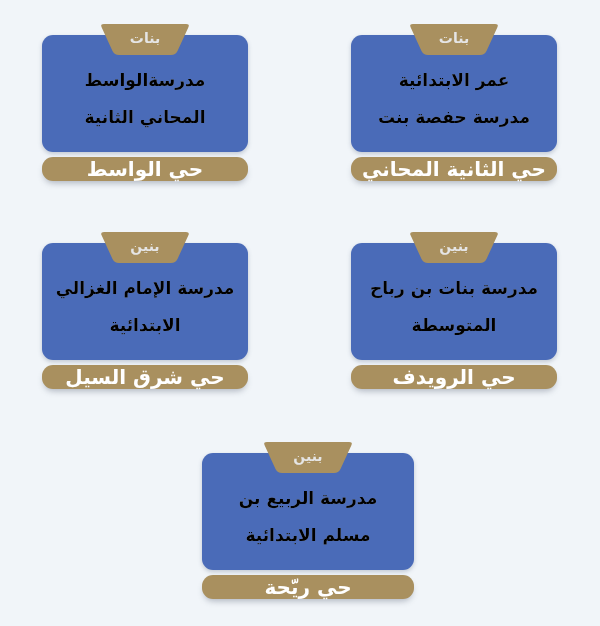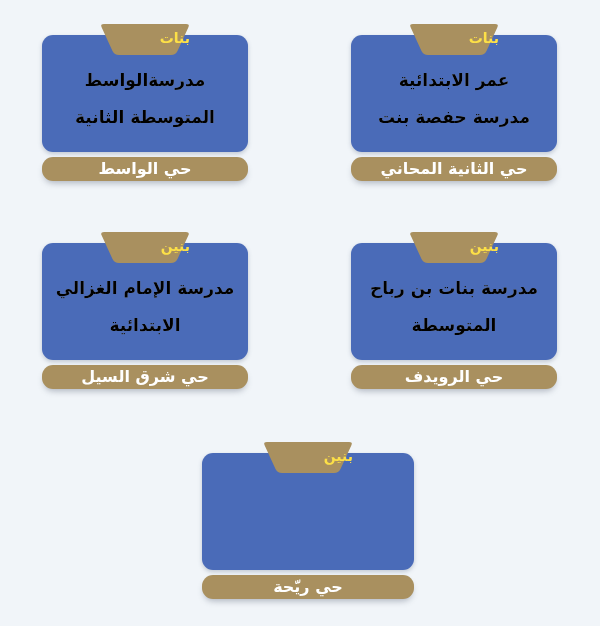--- a/index.html
+++ b/index.html
@@ -29,61 +29,62 @@
   .tab{
     position:absolute;
     top:-11px;left:50%;
     transform:translateX(-50%);
     width:90px;height:31px;
     z-index:2;
   }
   .tab svg{position:absolute;left:0;top:0;width:100%;height:100%;display:block;}
   .tab-label{
     position:relative;z-index:1;display:block;
-    color:#fde047;font-weight:bold;font-size:14px;line-height:29px;
+    text-align:center;
+    color:#e5e5e5;font-weight:bold;font-size:14px;line-height:29px;
   }
   .name{
     color:#000000;
     font-weight:bold;
     font-size:17px;
     text-align:center;
     line-height:37px;
     padding-top:10px;
     white-space:nowrap;
     text-shadow:0 0 0.5px rgba(255,255,255,0.6);
   }
   .district{
     margin-top:5px;
     height:24px;
     background:#a9905f;
     border-radius:11px;
     color:#ffffff;
     font-weight:bold;
-    font-size:16px;
+    font-size:20px;
     line-height:24px;
     text-align:center;
     box-shadow:0 4px 6px -2px rgba(75,85,105,0.40);
   }
 </style>
 </head>
 <body>
 
 <div class="stage">
 
   <div class="card card-1">
     <div class="panel">
       <div class="tab">
         <svg viewBox="0 0 90 31" preserveAspectRatio="none">
           <path d="M 4 0 L 86 0 Q 90 0 88.4 3.2 L 77.5 27 Q 75.6 31 71 31 L 19 31 Q 14.4 31 12.5 27 L 1.6 3.2 Q 0 0 4 0 Z" fill="#a9905f"></path>
         </svg>
         <span class="tab-label">بنات</span>
       </div>
       <div class="name">
         <div>مدرسةالواسط</div>
-        <div>المتوسطة الثانية</div>
+        <div>المحاني الثانية</div>
       </div>
     </div>
     <div class="district">حي الواسط</div>
   </div>
 
   <div class="card card-2">
     <div class="panel">
       <div class="tab">
         <svg viewBox="0 0 90 31" preserveAspectRatio="none">
           <path d="M 4 0 L 86 0 Q 90 0 88.4 3.2 L 77.5 27 Q 75.6 31 71 31 L 19 31 Q 14.4 31 12.5 27 L 1.6 3.2 Q 0 0 4 0 Z" fill="#a9905f"></path>
@@ -131,17 +132,21 @@
   </div>
 
   <div class="card card-5">
     <div class="panel">
       <div class="tab">
         <svg viewBox="0 0 90 31" preserveAspectRatio="none">
           <path d="M 4 0 L 86 0 Q 90 0 88.4 3.2 L 77.5 27 Q 75.6 31 71 31 L 19 31 Q 14.4 31 12.5 27 L 1.6 3.2 Q 0 0 4 0 Z" fill="#a9905f"></path>
         </svg>
         <span class="tab-label">بنين</span>
       </div>
+      <div class="name">
+        <div>مدرسة الربيع بن</div>
+        <div>مسلم الابتدائية</div>
+      </div>
     </div>
     <div class="district">حي ريّحة</div>
   </div>
 
 </div>
 
 </body></html>

